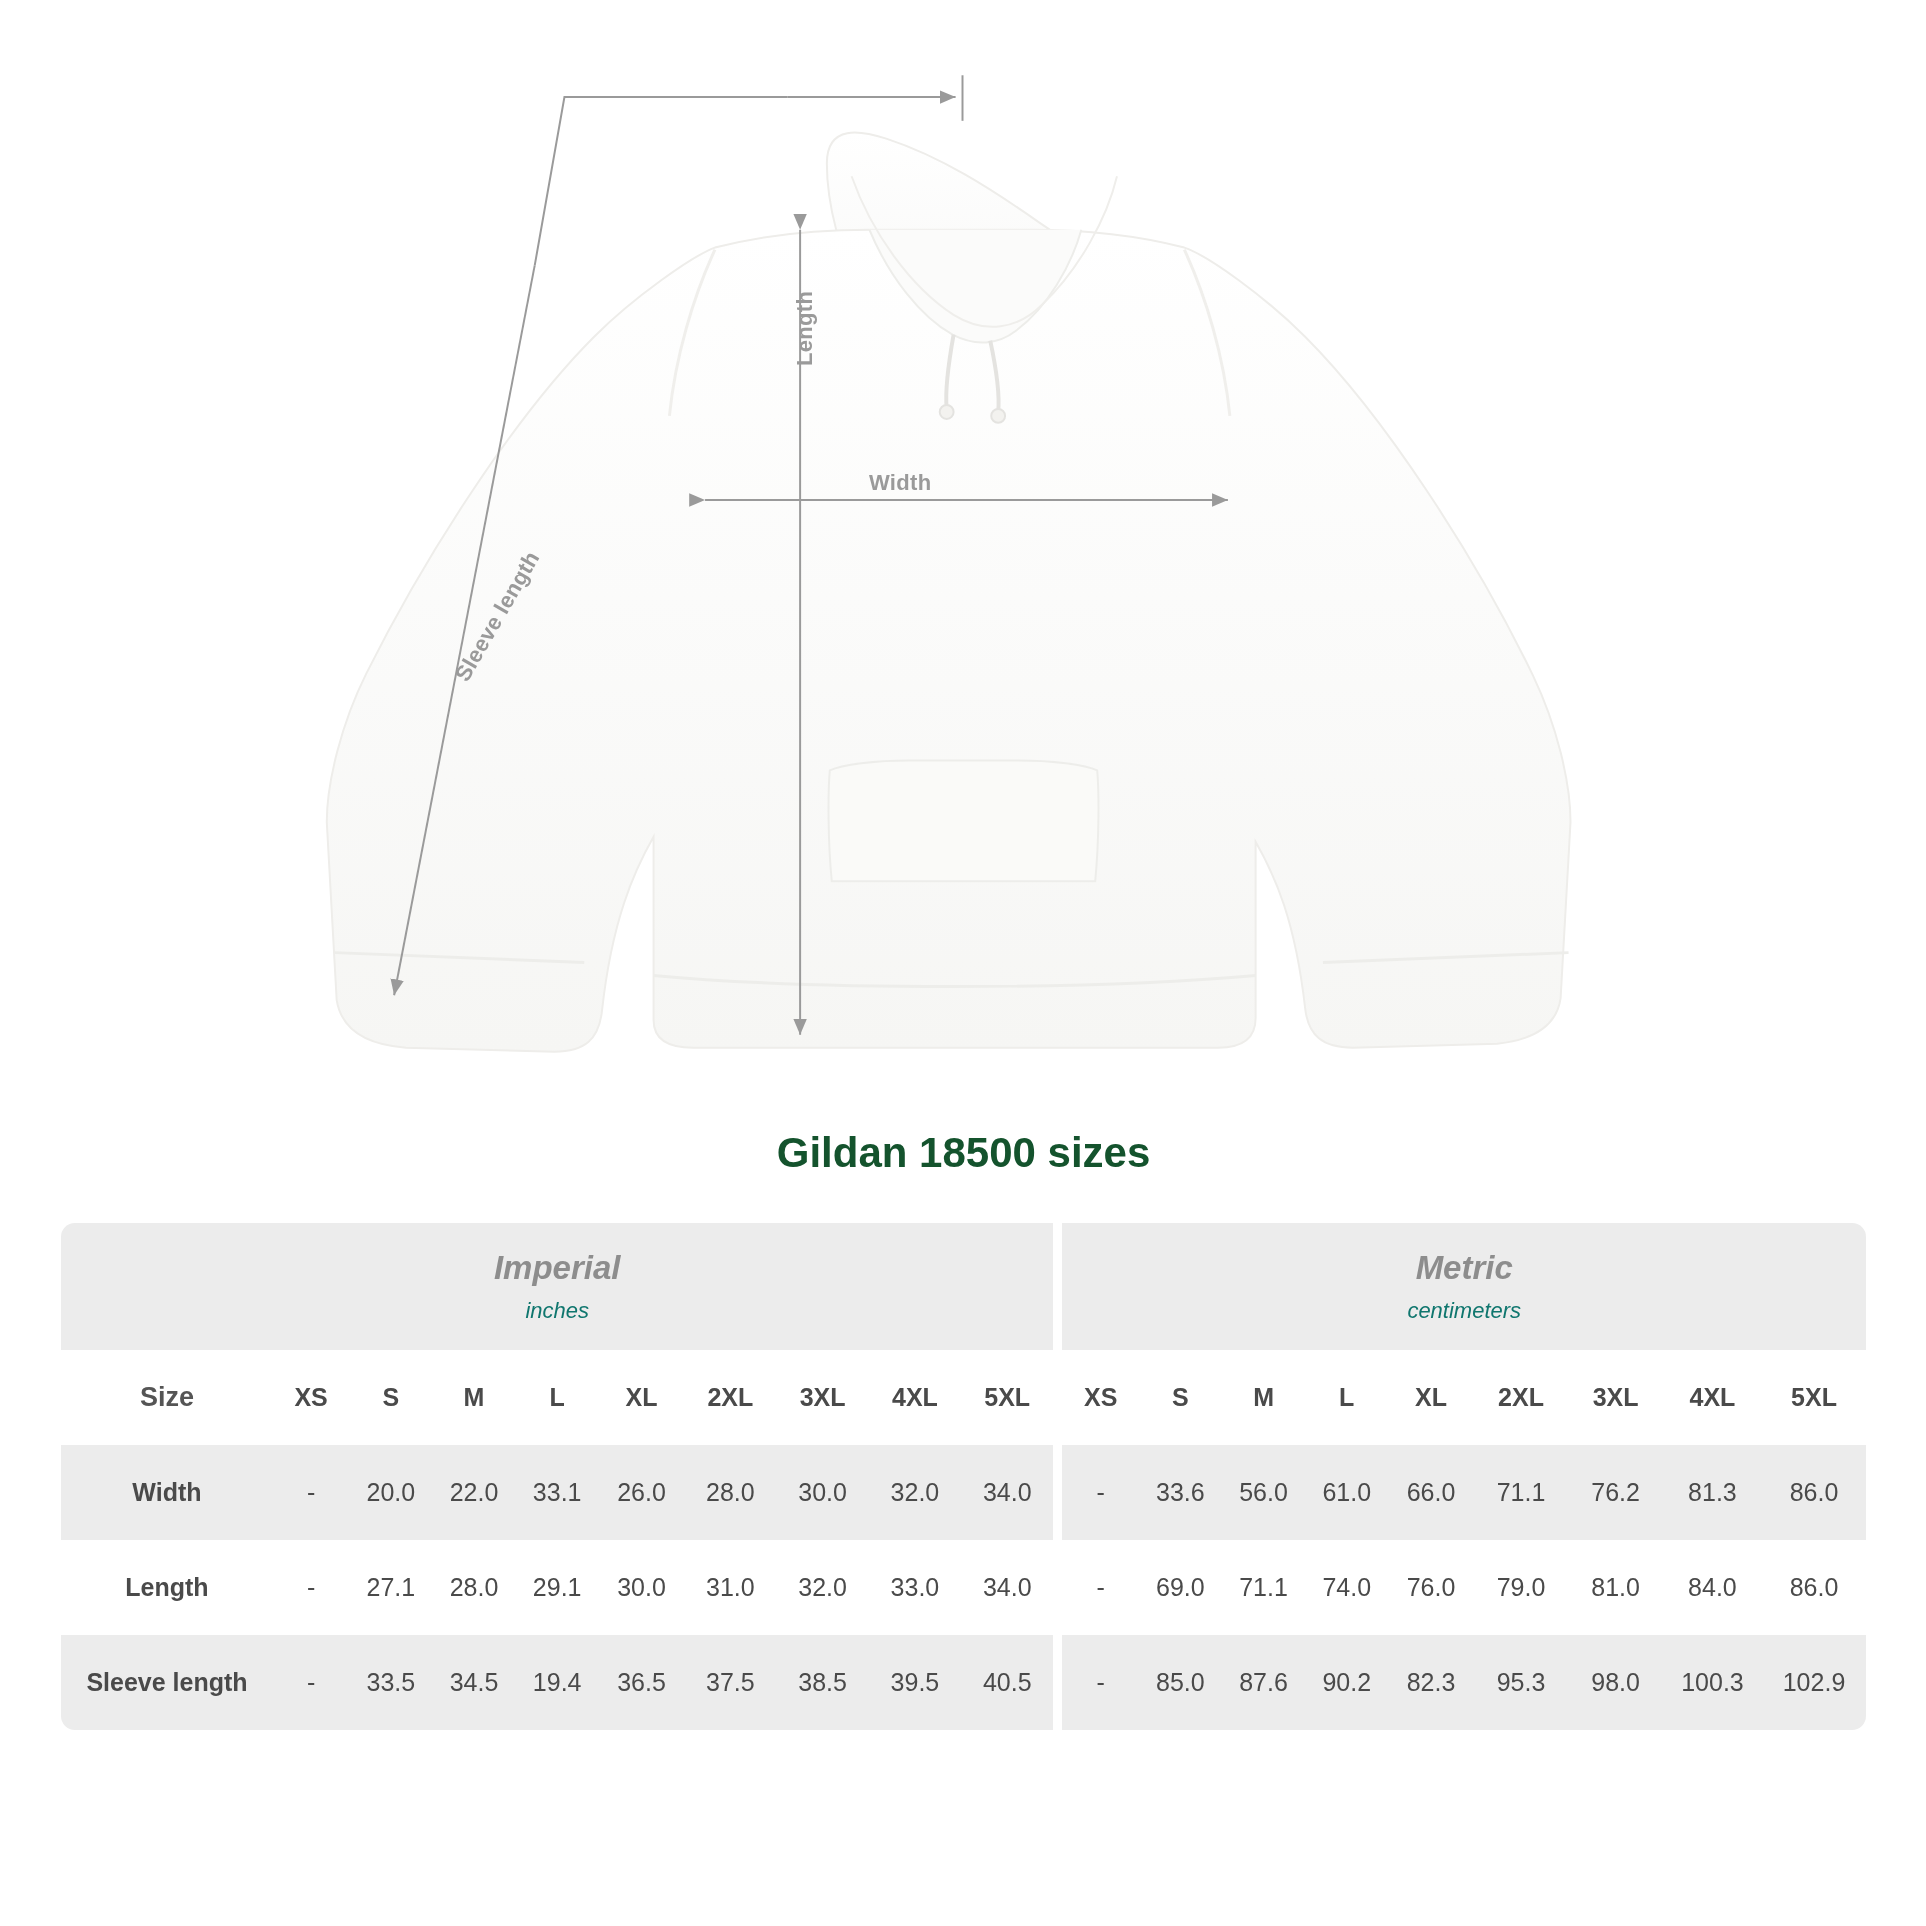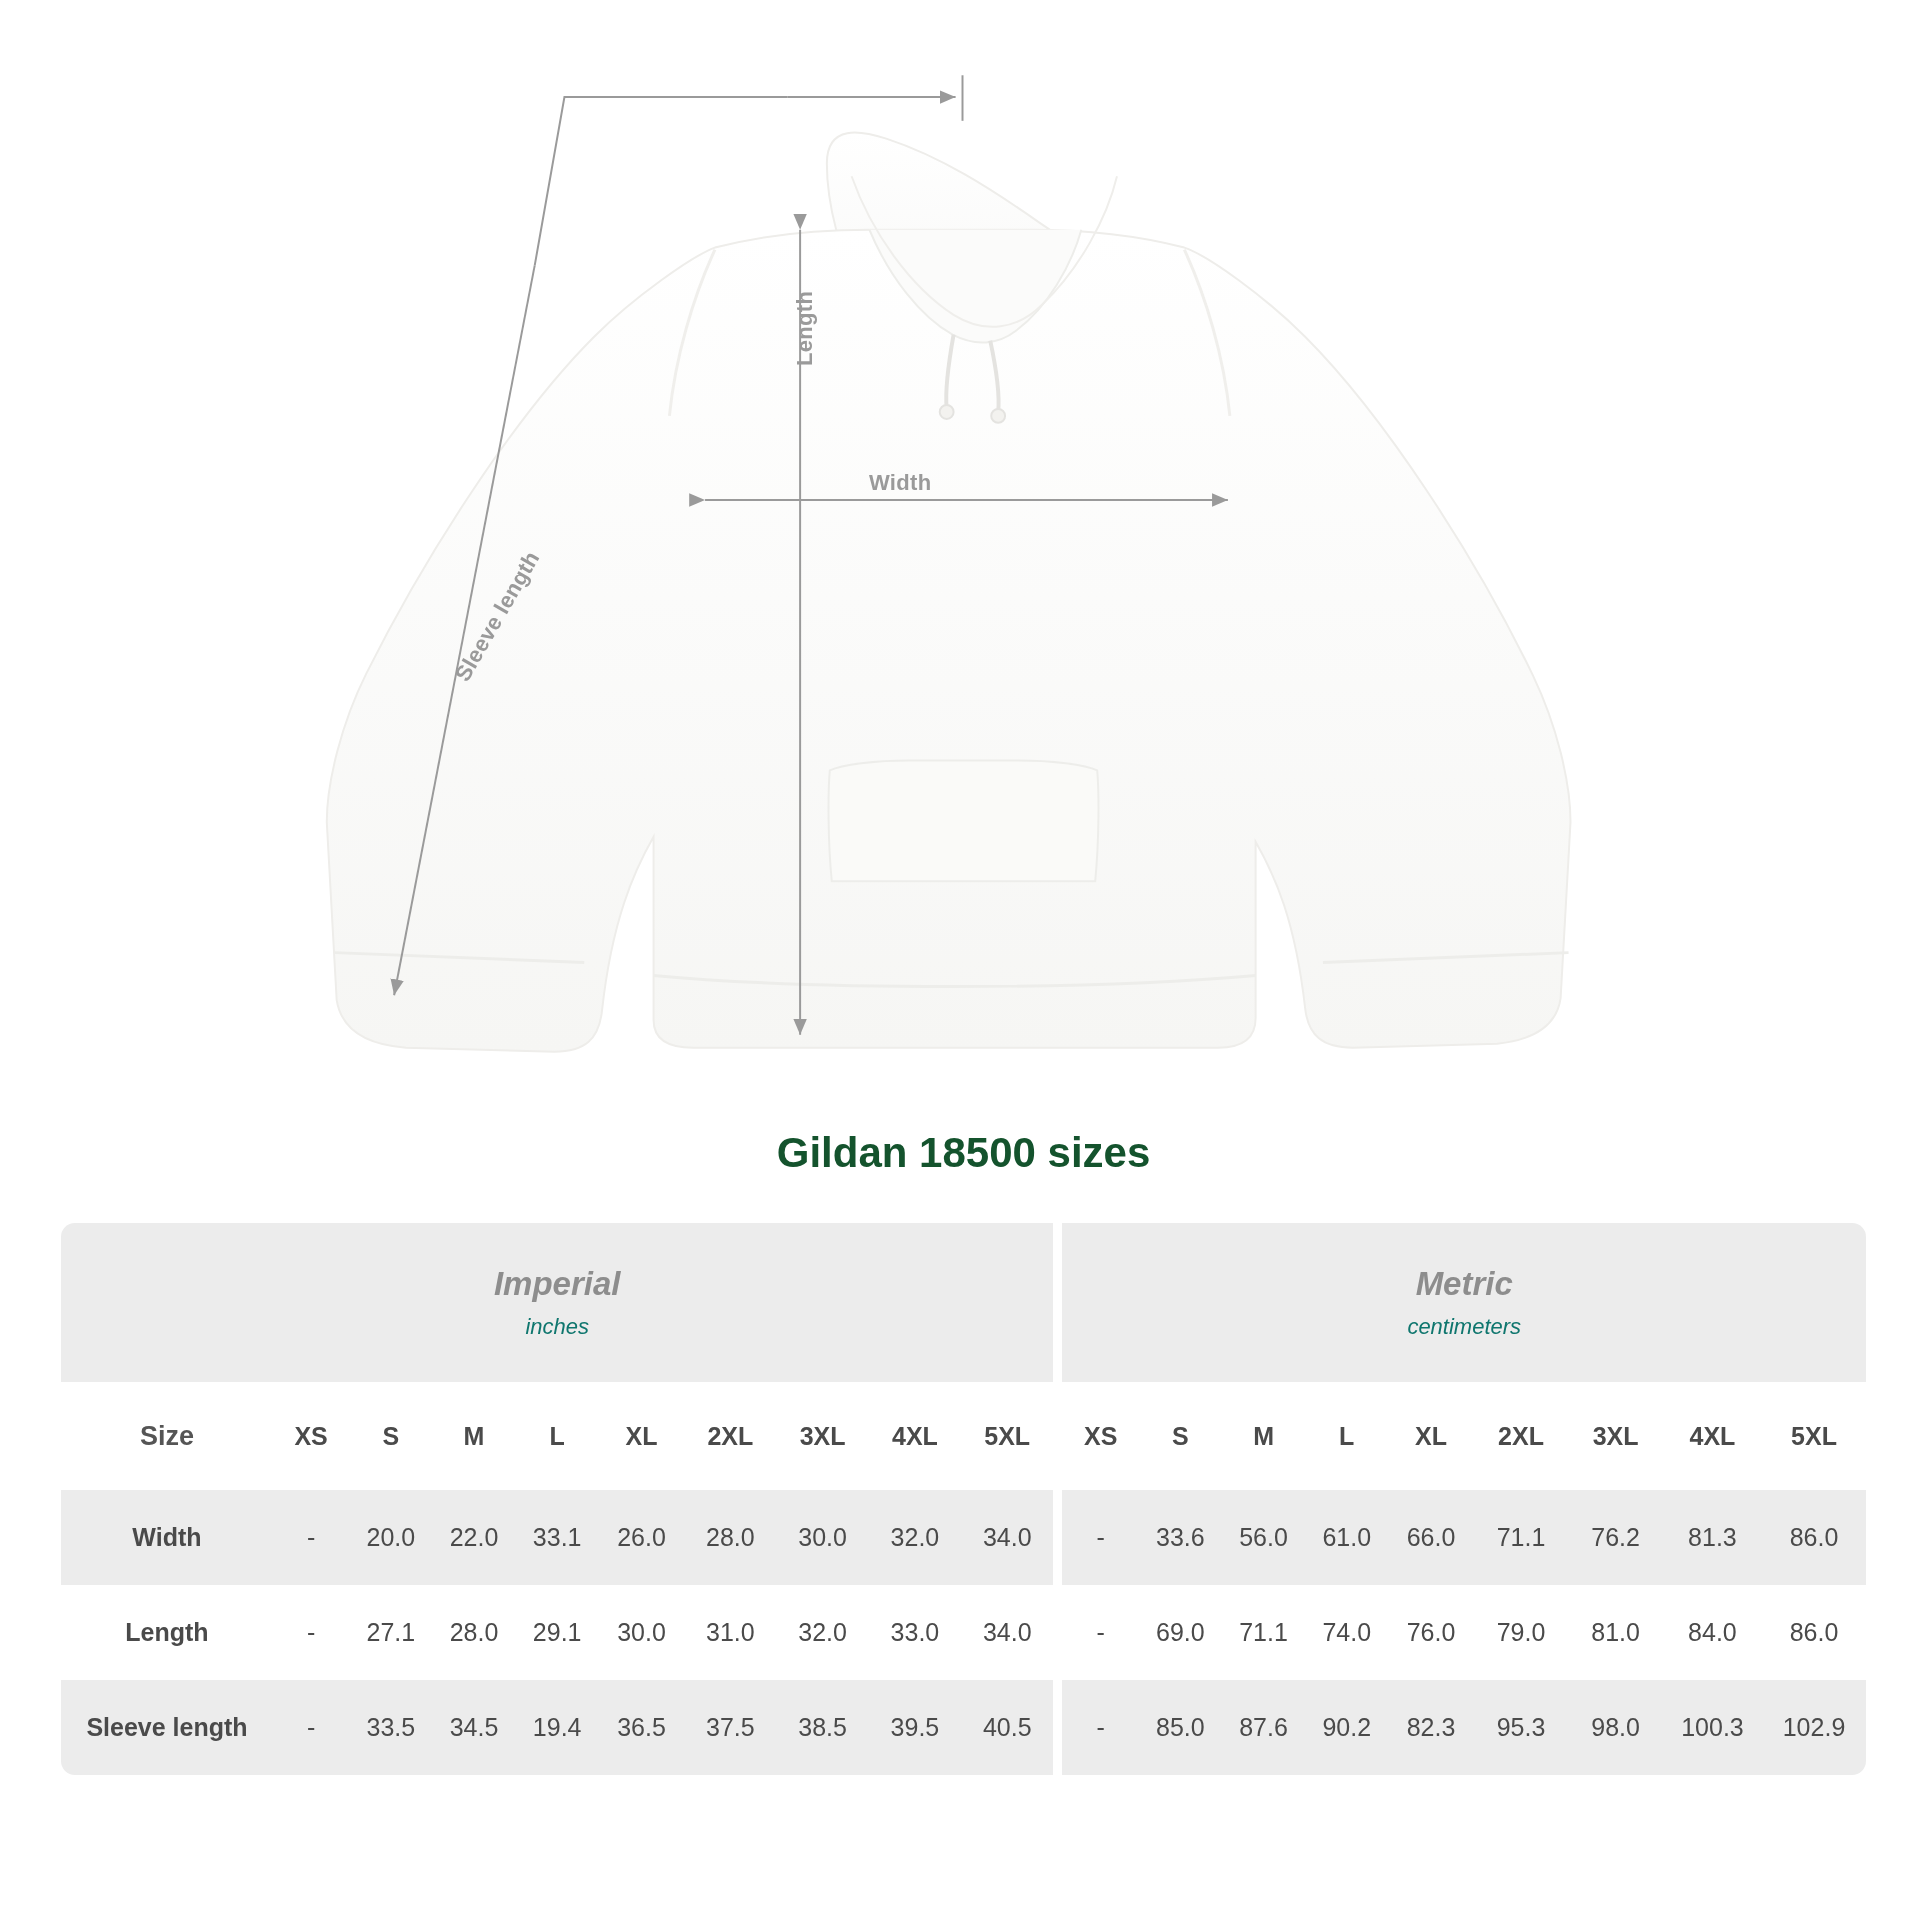--- a/index.html
+++ b/index.html
@@ -87,40 +87,40 @@
   table.size-table td, table.size-table th {
     text-align: center;
     vertical-align: middle;
     font-size: 25px;
     color: #4a4a4a;
     border: none;
     padding: 0;
   }
   .unit-row td {
     background: #ececec;
-    height: 159px;
+    height: 127px;
     padding: 10px 0 14px 0;
   }
   .unit-name {
     font-size: 33px;
     font-style: italic;
     font-weight: bold;
     color: #8d8d8d;
     line-height: 1.25;
   }
   .unit-sub {
     font-size: 22px;
     font-style: italic;
     color: #0f766e;
     line-height: 1.3;
     margin-top: 9px;
   }
   .head-row td {
     background: #ffffff;
-    height: 108px;
+    height: 95px;
     font-weight: bold;
     color: #6a6a6a;
     font-size: 26px;
   }
   .head-row td.rowhead {
     color: #555555;
     font-size: 27px;
   }
   .data-row td {
     height: 95px;

